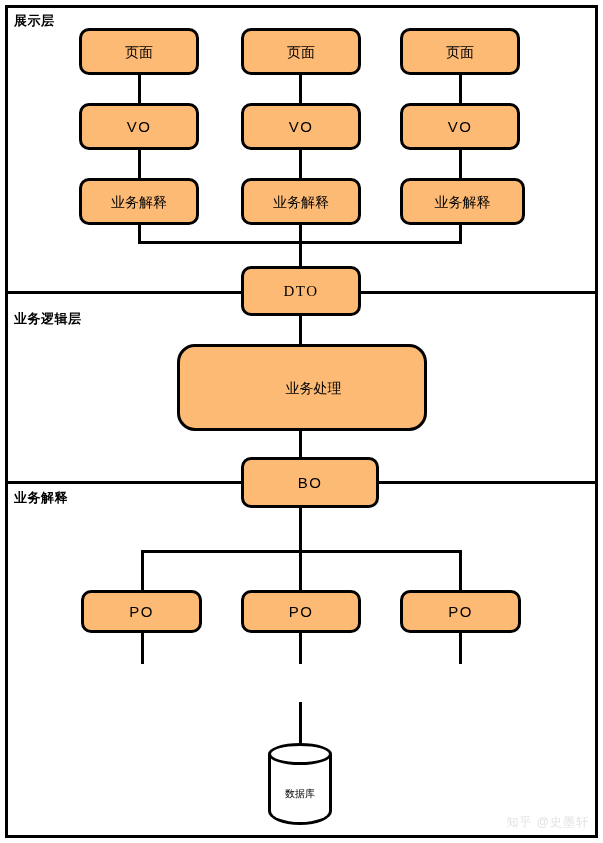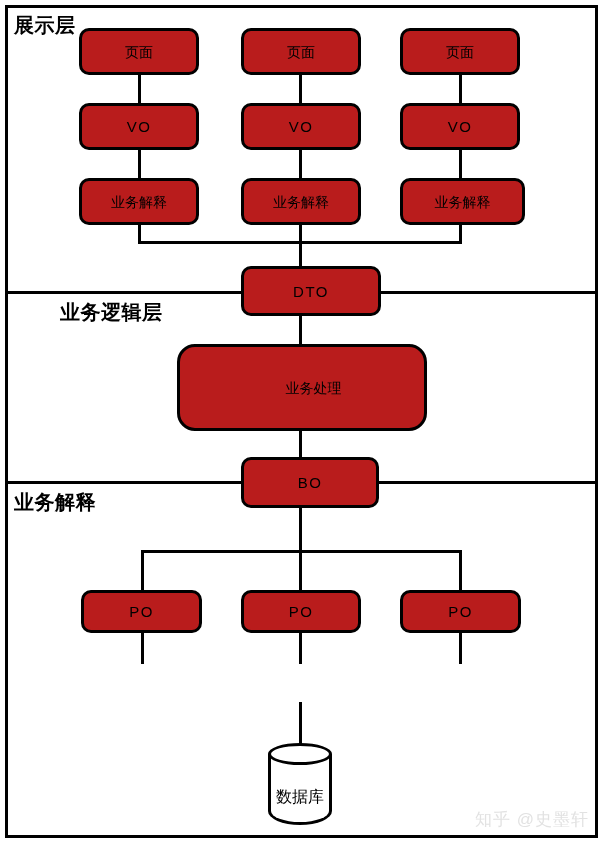--- a/index.html
+++ b/index.html
@@ -31,21 +31,21 @@
     position: absolute;
     left: 5px;
     width: 593px;
     height: 0;
     border-top: 3px solid #000000;
     box-sizing: border-box;
   }
   
   .layer-label {
     position: absolute;
-    font-size: 20px;
+    font-size: 13px;
     font-weight: bold;
     color: #000000;
     letter-spacing: 0.5px;
     white-space: nowrap;
   }
   
   .line-v {
     position: absolute;
     width: 0;
     border-left: 3px solid #000000;
@@ -53,21 +53,21 @@
   }
   .line-h {
     position: absolute;
     height: 0;
     border-top: 3px solid #000000;
     box-sizing: border-box;
   }
   
   .node {
     position: absolute;
-    background: #b91c1c;
+    background: #fdba74;
     border: 3px solid #000000;
     border-radius: 10px;
     box-sizing: border-box;
     display: flex;
     align-items: center;
     justify-content: center;
     color: #000000;
     font-size: 14px;
     text-align: left;
     line-height: 1;
@@ -113,29 +113,29 @@
     border: 3px solid #000000;
     border-radius: 50%;
     box-sizing: border-box;
   }
   .db .db-label {
     position: absolute;
     left: 0;
     top: 44px;
     width: 64px;
     text-align: center;
-    font-size: 16px;
+    font-size: 10px;
     color: #000000;
   }
   
   .watermark {
     position: absolute;
     right: 14px;
     bottom: 12px;
-    font-size: 17px;
+    font-size: 12px;
     color: #e2e2e2;
     white-space: nowrap;
     letter-spacing: 1px;
   }
 </style>
 </head>
 <body>
 
 <div id="canvas">
 
@@ -165,36 +165,36 @@
   <div class="line-v" style="left:299px; top:632px; height:32px;"></div>
   <div class="line-v" style="left:459px; top:632px; height:32px;"></div>
 
   <div class="line-v" style="left:299px; top:702px; height:42px;"></div>
 
   <div class="frame"></div>
   <div class="divider" style="top:291px;"></div>
   <div class="divider" style="top:481px;"></div>
 
   <div class="layer-label" style="left:14px; top:12px;">展示层</div>
-  <div class="layer-label" style="left:14px; top:299px;margin-left:46px;">业务逻辑层</div>
+  <div class="layer-label" style="left:14px; top:310px;">业务逻辑层</div>
   <div class="layer-label" style="left:14px; top:489px;">业务解释</div>
 
   <div class="node" style="left:79px; top:28px; width:120px; height:47px;">页面</div>
   <div class="node" style="left:241px; top:28px; width:120px; height:47px;">页面</div>
   <div class="node" style="left:400px; top:28px; width:120px; height:47px;">页面</div>
 
   <div class="node latin" style="left:79px; top:103px; width:120px; height:47px;">VO</div>
   <div class="node latin" style="left:241px; top:103px; width:120px; height:47px;">VO</div>
   <div class="node latin" style="left:400px; top:103px; width:120px; height:47px;">VO</div>
 
   <div class="node" style="left:79px; top:178px; width:120px; height:47px;">业务解释</div>
   <div class="node" style="left:241px; top:178px; width:120px; height:47px;">业务解释</div>
   <div class="node" style="left:400px; top:178px; width:125px; height:47px;">业务解释</div>
 
-  <div class="node latin" style="left:241px; top:266px; width:140px; height:50px;">DTO</div>
+  <div class="node latin" style="left:241px; top:266px; width:120px; height:50px;font-family:Liberation Serif, serif;">DTO</div>
 
   <div class="node wide-proc" style="left:177px; top:344px; width:250px; height:87px;">业务处理</div>
 
   <div class="node latin" style="left:241px; top:457px; width:138px; height:51px;">BO</div>
 
   <div class="node latin" style="left:81px; top:590px; width:121px; height:43px;">PO</div>
   <div class="node latin" style="left:241px; top:590px; width:120px; height:43px;">PO</div>
   <div class="node latin" style="left:400px; top:590px; width:121px; height:43px;">PO</div>
 
 

